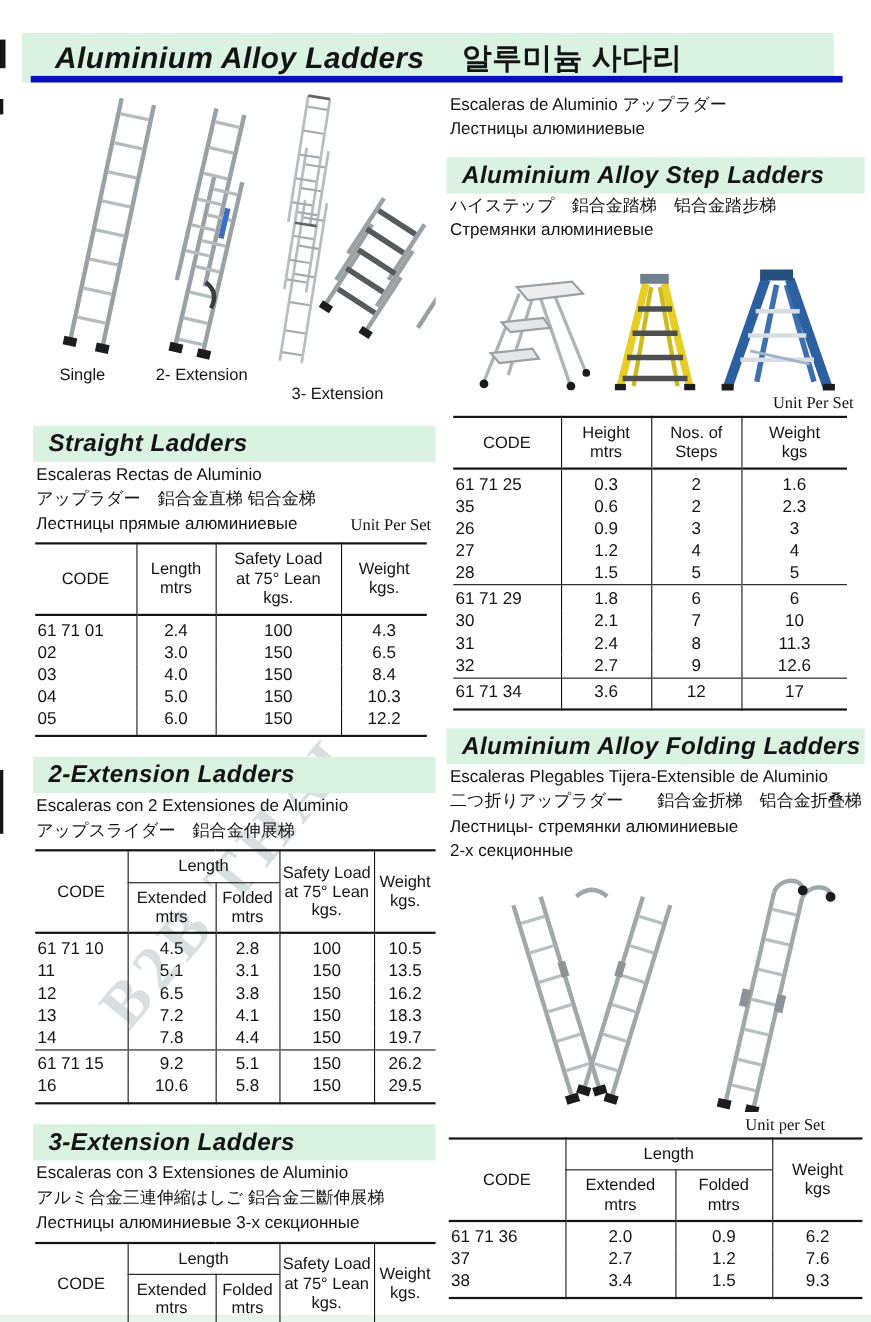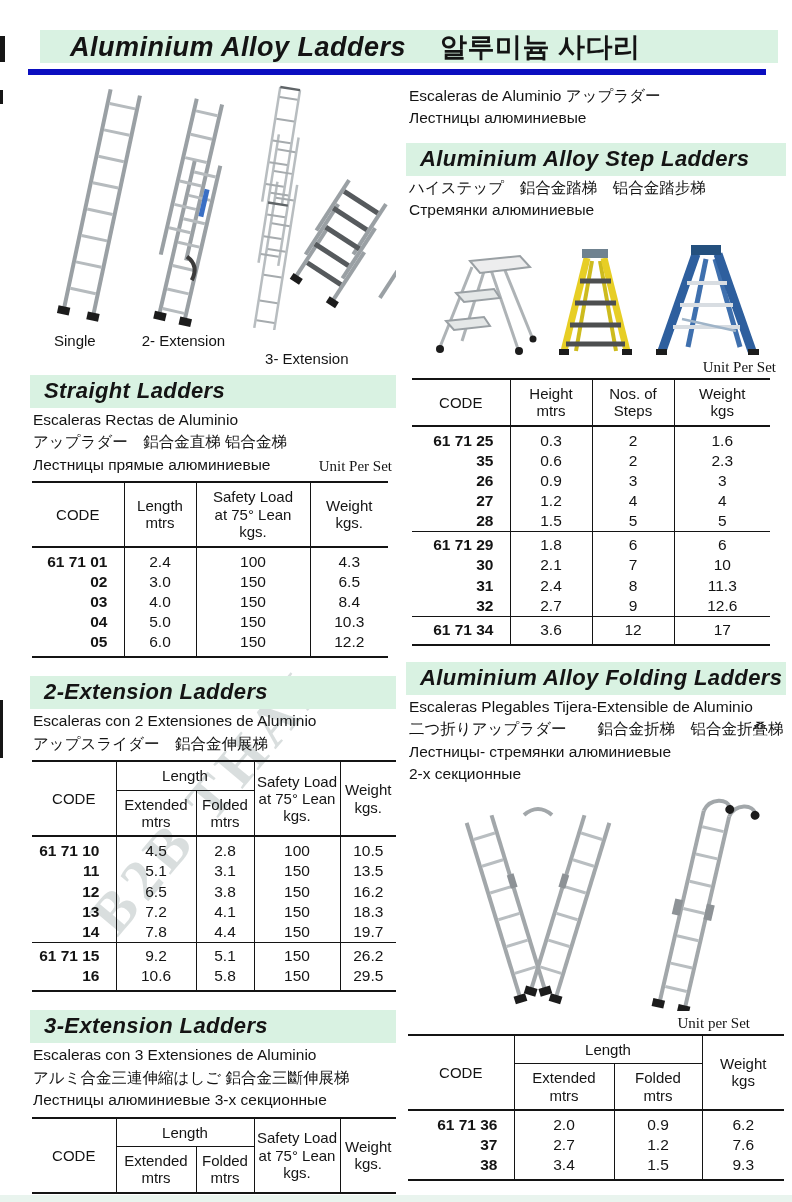--- a/index.html
+++ b/index.html
@@ -10,21 +10,21 @@
     --rung:#b6bbbe;
   }
   html,body{margin:0;padding:0;background:#888;}
   .page{
     position:relative;width:792px;height:1202px;margin:0 auto;
     background:#ffffff;overflow:hidden;
     font-family:"Liberation Sans",sans-serif;color:var(--ink);
   }
   
   .title-band{
-    position:absolute;left:40px;top:30px;width:738px;height:33px;
+    position:absolute;left:20px;top:30px;width:738px;height:45px;
     background:var(--mint);display:flex;align-items:center;
   }
   .title-band .t{
     font-style:italic;font-weight:bold;font-size:27px;letter-spacing:.5px;
     padding-left:30px;white-space:nowrap;
   }
   .title-band .t .ko{margin-left:34px;font-style:normal;}
   .title-rule{position:absolute;left:28px;top:69px;width:738px;height:6px;background:var(--blue);}
   
   .col-left{position:absolute;left:30px;top:80px;width:366px;}
@@ -47,21 +47,21 @@
   .spec-table th{
     font-weight:normal;font-size:15px;line-height:1.16;
     white-space:pre-line;padding:5px 2px;text-align:center;vertical-align:middle;
   }
   .spec-table td{font-size:15.5px;line-height:1.3;padding:0 2px;vertical-align:middle;}
   .spec-table tbody tr:first-child td{padding-top:4px;}
   .spec-table tbody tr:last-child td{padding-bottom:4px;}
   .bl{border-left:1.5px solid var(--ink);}
   .hb{border-bottom:2px solid var(--ink);}
   .bb{border-bottom:1.5px solid var(--ink);}
-  td.code{text-align:right;font-weight:bold;padding-right:16px;white-space:nowrap;margin-top:44px;}
+  td.code{text-align:left;font-weight:normal;padding-right:16px;white-space:nowrap;margin-top:44px;}
   td.num{text-align:center;}
   tr.gsep td{border-top:1.5px solid var(--ink);padding-top:3px;}
   
   .photo{position:relative;}
   .photo svg{display:block;}
   
   .watermark{
     position:absolute;left:128px;top:880px;
     font-family:"Liberation Serif",serif;font-weight:bold;font-size:58px;
     letter-spacing:7px;color:rgba(128,146,146,.30);
@@ -189,21 +189,21 @@
           <rect x="21" y="44" width="11" height="7" fill="#1c1c1c" stroke="none"></rect>
         </g>
       </svg>
     </div>
     <div class="captions">
       <span style="margin-left:24px;">Single</span>
       <span style="margin-left:46px;">2- Extension</span>
       <span style="margin-left:40px;margin-top:18px;">3- Extension</span>
     </div>
 
-    <div class="band" style="margin-top:8px;">Straight Ladders</div>
+    <div class="band" style="margin-top:20px;">Straight Ladders</div>
     <div class="sub">Escaleras Rectas de Aluminio</div>
     <div class="sub">アップラダー　鋁合金直梯 铝合金梯</div>
     <div class="sub-unit-row">
       <span class="sub">Лестницы прямые алюминиевые</span>
       <span class="unit">Unit Per Set</span>
     </div>
     <table class="spec-table" style="width:356px;margin-left:2px;">
       <colgroup>
           <col style="width:92px">
           <col style="width:72px">

